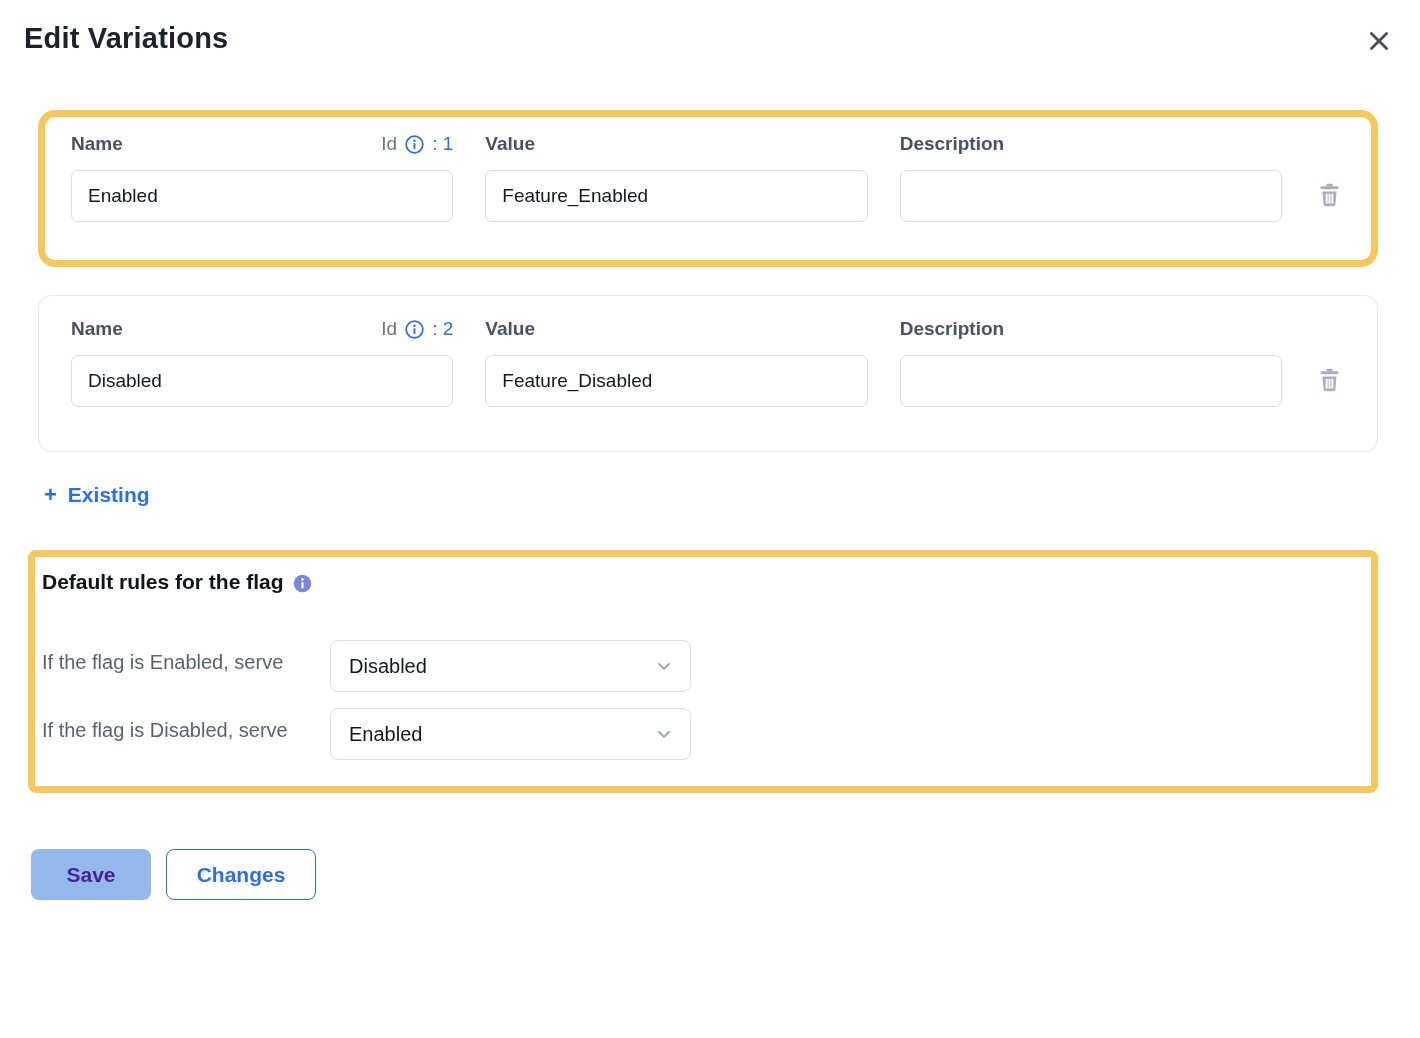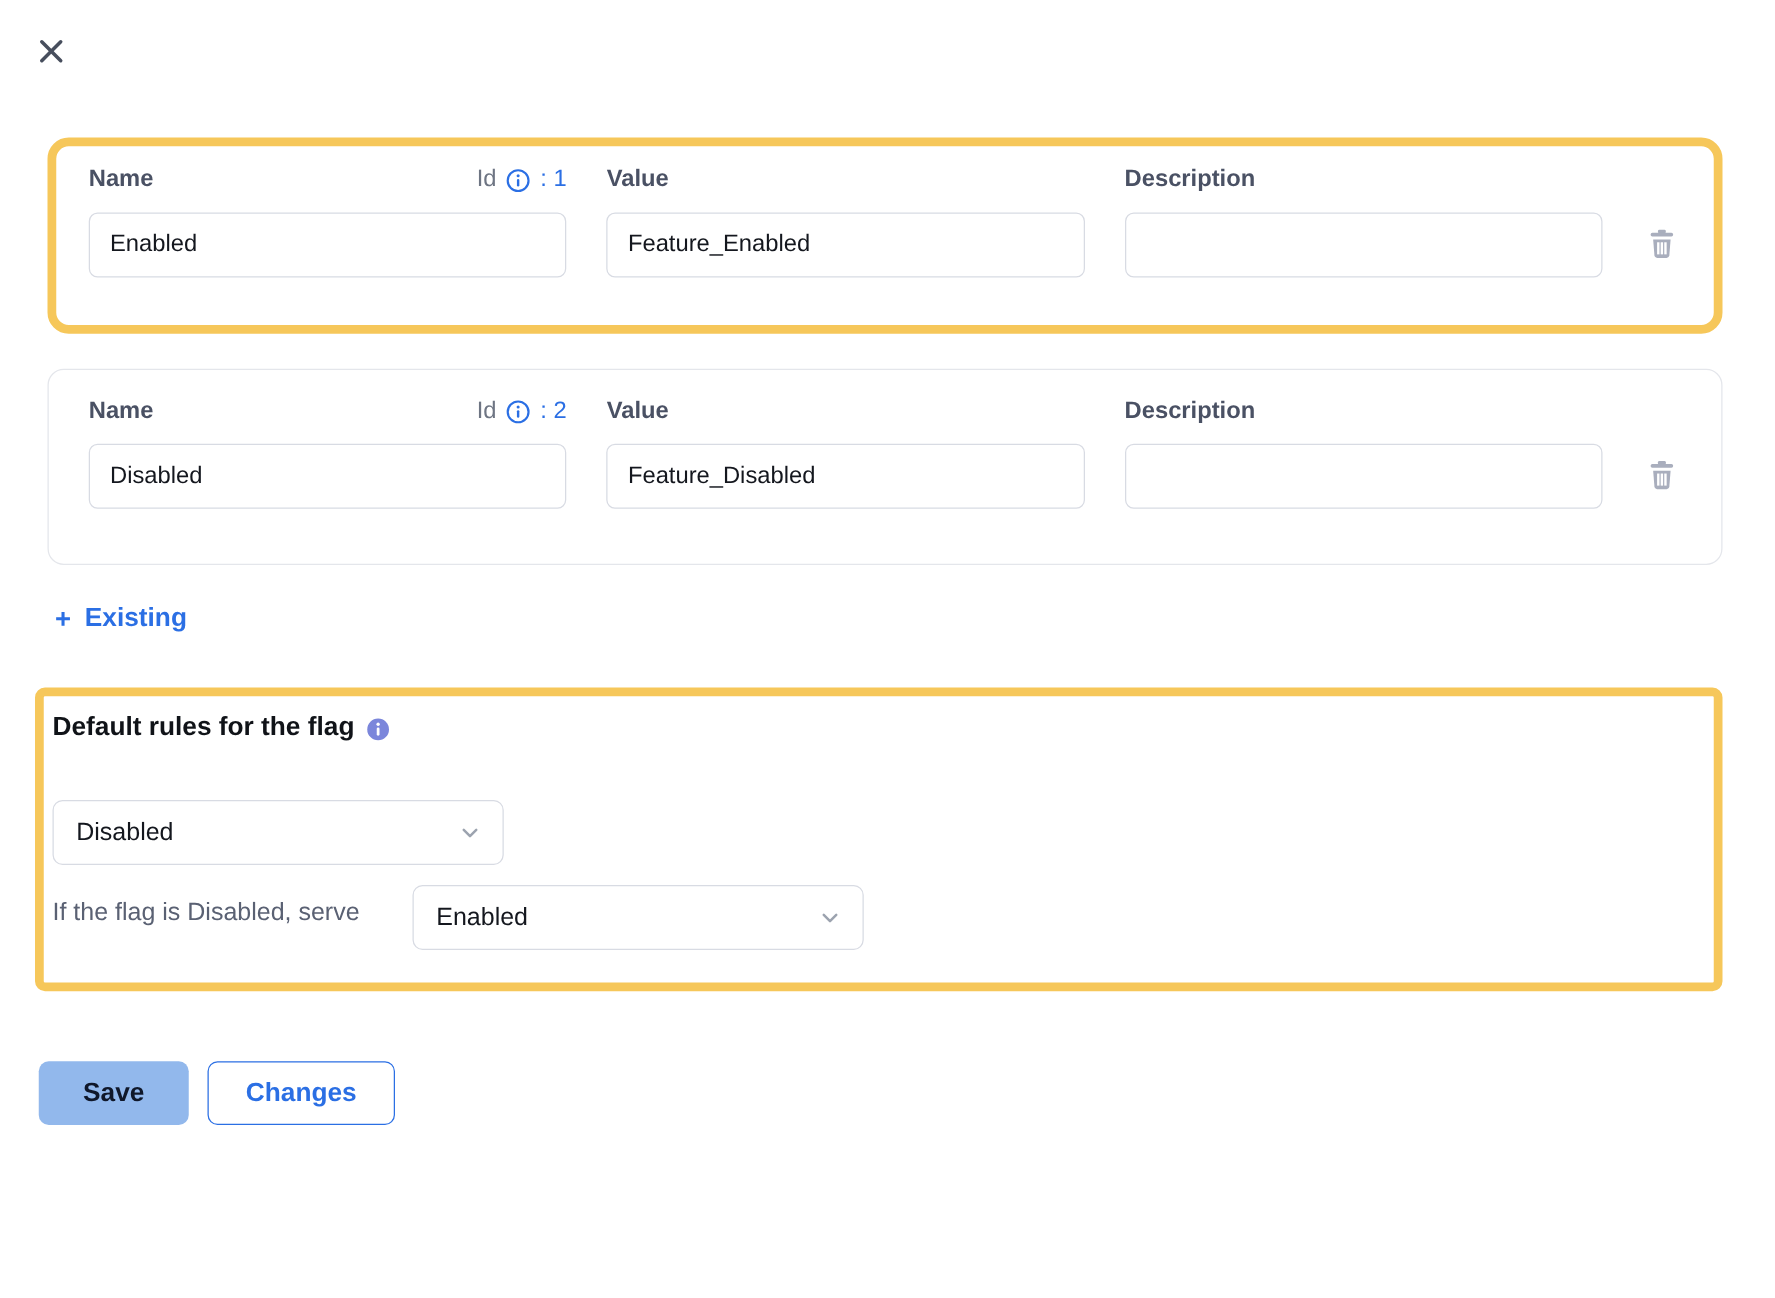--- a/index.html
+++ b/index.html
@@ -85,30 +85,31 @@
   .select-value { font-size: 20px; color: #14171E; }
 
   
   .footer { display: flex; align-items: center; gap: 15px; margin: 56px 0 0 7px; }
   .btn {
     height: 51px; border-radius: 8px; cursor: pointer;
     font-family: "Liberation Sans", sans-serif;
     font-size: 21px; font-weight: 700;
     display: inline-flex; align-items: center; justify-content: center;
   }
-  .btn-save { width: 120px; background: var(--save-bg, #92B8EC); color: #0f172a; border: none; }
+  .btn-save { width: 120px; background: var(--save-bg, #92B8EC); color: #4c1d95; border: none; }
   .btn-cancel { width: 150px; background: #ffffff; color: #2B6FE4; border: 1px solid #2B6FE4; }
 </style>
 </head>
 <body>
 
 <div class="page">
 
   
   <div class="dialog-header">
+    <h1 class="page-title">Edit Variations</h1>
     <button class="close-btn" aria-label="Close">
       <svg width="26" height="26" viewBox="0 0 24 24" fill="none" stroke="#474E5D" stroke-width="2.6" stroke-linecap="round">
         <line x1="5" y1="5" x2="19" y2="19"></line>
         <line x1="19" y1="5" x2="5" y2="19"></line>
       </svg>
     </button>
   </div>
 
   
   <div class="variation-card highlighted">
@@ -218,20 +219,21 @@
         <svg width="19" height="19" viewBox="0 0 24 24">
           <circle cx="12" cy="12" r="11" fill="#7B86DB"></circle>
           <circle cx="12" cy="6.8" r="1.7" fill="#ffffff"></circle>
           <rect x="10.6" y="10" width="2.8" height="8.4" rx="1.4" fill="#ffffff"></rect>
         </svg>
       </span>
     </div>
 
     <div class="rules-body">
       <div class="rule-row">
+        <div class="rule-label">If the flag is Enabled, serve</div>
         <div class="select-box">
           <span class="select-value">Disabled</span>
           <span style="line-height:0;">
             <svg width="20" height="20" viewBox="0 0 24 24" fill="none" stroke="#9CA3AF" stroke-width="2.4" stroke-linecap="round" stroke-linejoin="round">
               <polyline points="6,9.5 12,15.5 18,9.5"></polyline>
             </svg>
           </span>
         </div>
       </div>
       <div class="rule-row">

